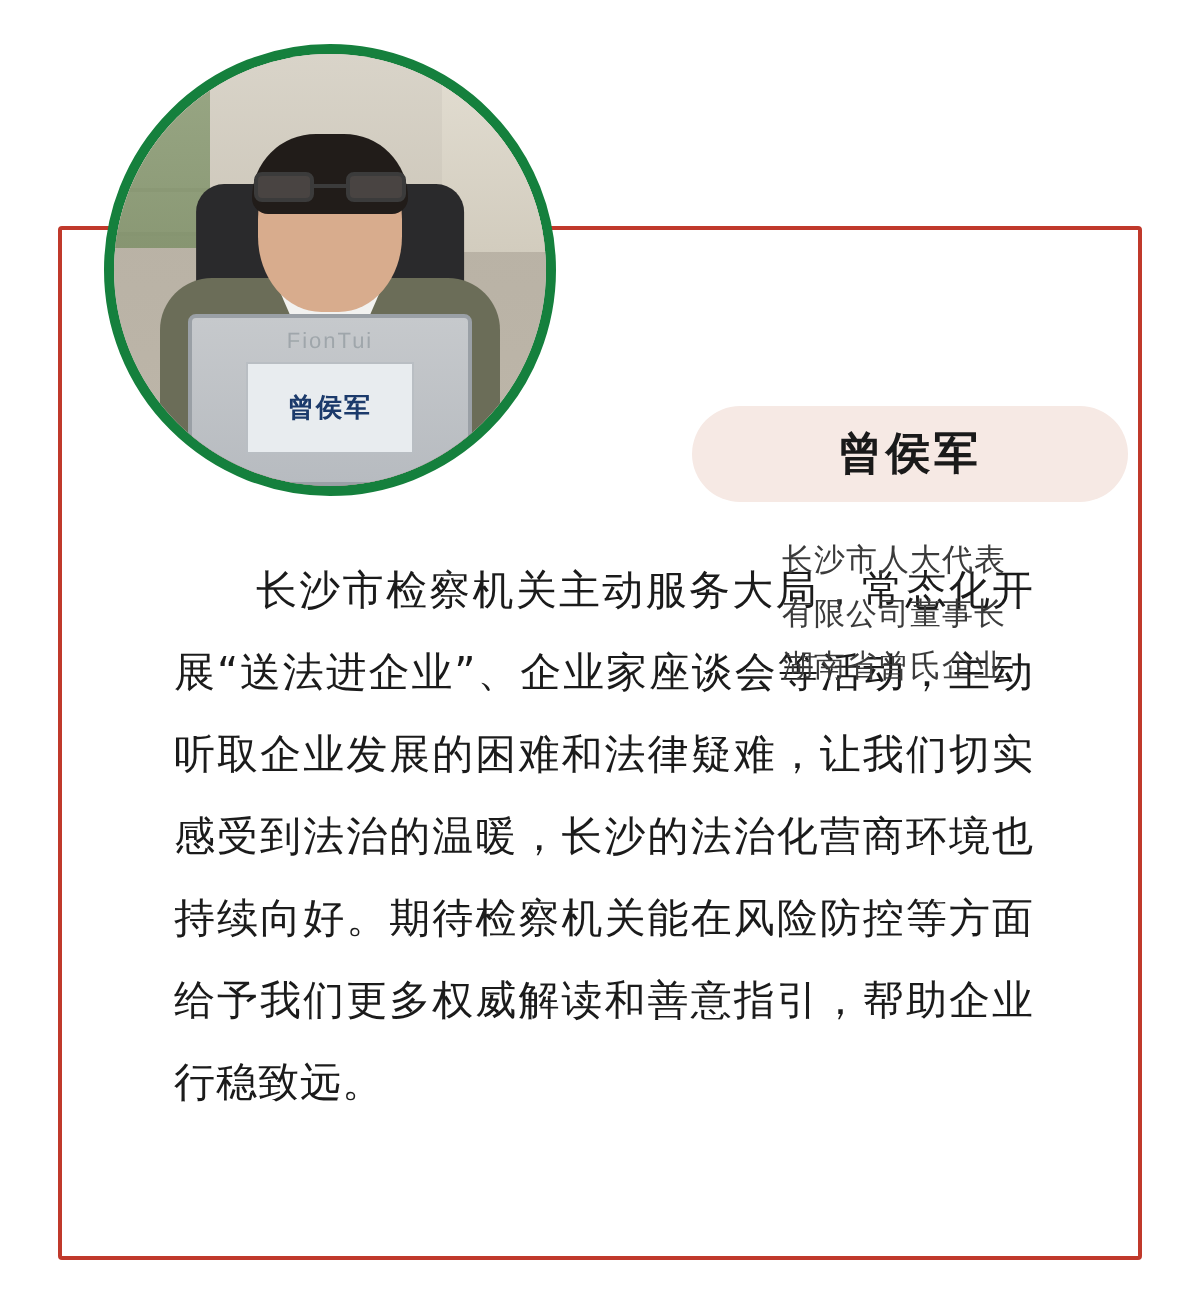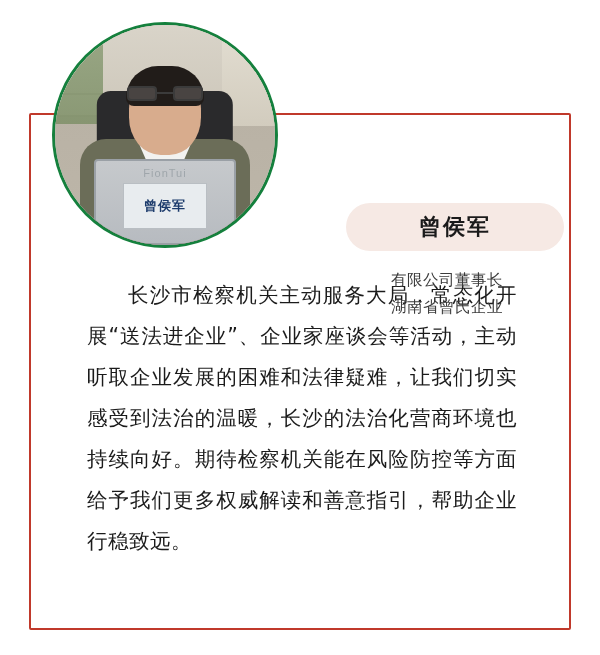--- a/index.html
+++ b/index.html
@@ -24,21 +24,21 @@
     box-sizing: border-box;
     background: #ffffff;
   }
   .portrait-wrap {
     position: absolute;
     left: 52px;
     top: 22px;
     width: 226px;
     height: 226px;
     border-radius: 50%;
-    border: 3px solid #15803d;
+    border: 5px solid #15803d;
     box-sizing: border-box;
     overflow: hidden;
     background: #d9d5cf;
     z-index: 5;
   }
   
   .photo {
     position: absolute;
     inset: 0;
     background:
@@ -228,20 +228,21 @@
 </head>
 <body>
 
 <div class="card">
 
   <div class="name-banner">
     <span class="name">曾侯军</span>
   </div>
 
   <div class="title-lines">
+    <div>长沙市人大代表</div>
     <div>有限公司董事长</div>
     <div>湖南省曾氏企业</div>
   </div>
 
   <div class="quote">
     <p>长沙市检察机关主动服务大局，常态化开展“送法进企业”、企业家座谈会等活动，主动听取企业发展的困难和法律疑难，让我们切实感受到法治的温暖，长沙的法治化营商环境也持续向好。期待检察机关能在风险防控等方面给予我们更多权威解读和善意指引，帮助企业行稳致远。</p>
   </div>
 </div>
 
 <div class="portrait-wrap">

